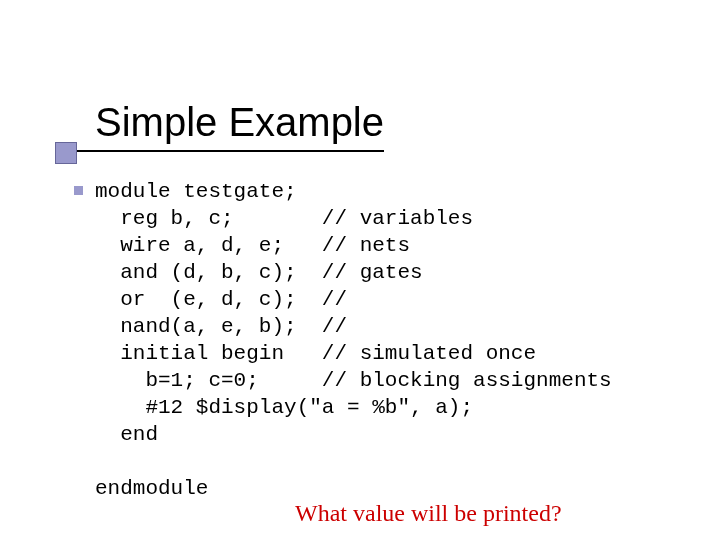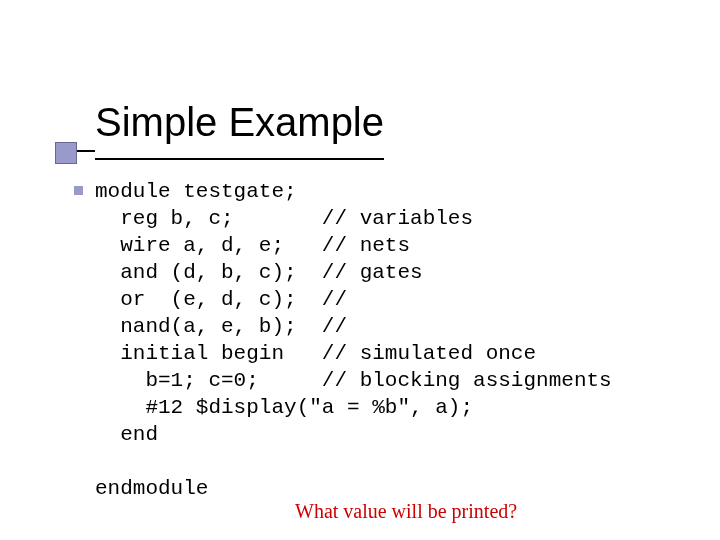--- a/index.html
+++ b/index.html
@@ -21,21 +21,21 @@
     position: absolute;
     left: 95px;
     top: 100px;
   }
   .title {
     font-size: 40px;
     font-weight: 400;
     color: #000;
     letter-spacing: 0px;
     border-bottom: 2px solid #000;
-    padding-bottom: 14px;
+    padding-bottom: 6px;
   }
   .block-accent {
     position: absolute;
     left: 55px;
     top: 142px;
     width: 20px;
     height: 20px;
     background: #9999cc;
     border: 1px solid #666699;
   }
@@ -55,21 +55,21 @@
     font-size: 21px;
     line-height: 27px;
     white-space: pre;
     color: #000;
   }
   .question {
     position: absolute;
     left: 295px;
     top: 500px;
     font-family: "Times New Roman", Times, serif;
-    font-size: 20px;
+    font-size: 24px;
     color: #cc0000;
   }
   .bullet {
     position: absolute;
     left: 74px;
     top: 186px;
     width: 9px;
     height: 9px;
     background: #9999cc;
   }

